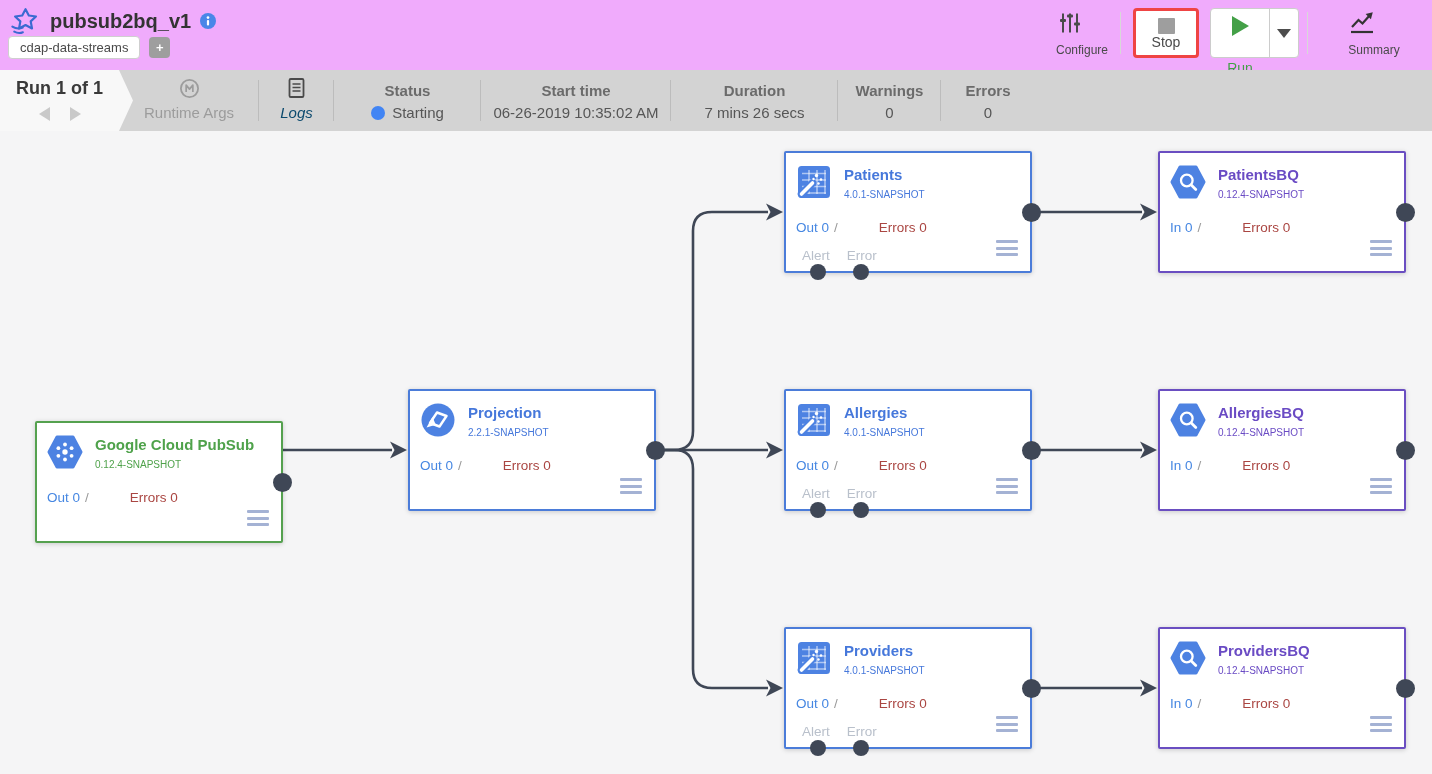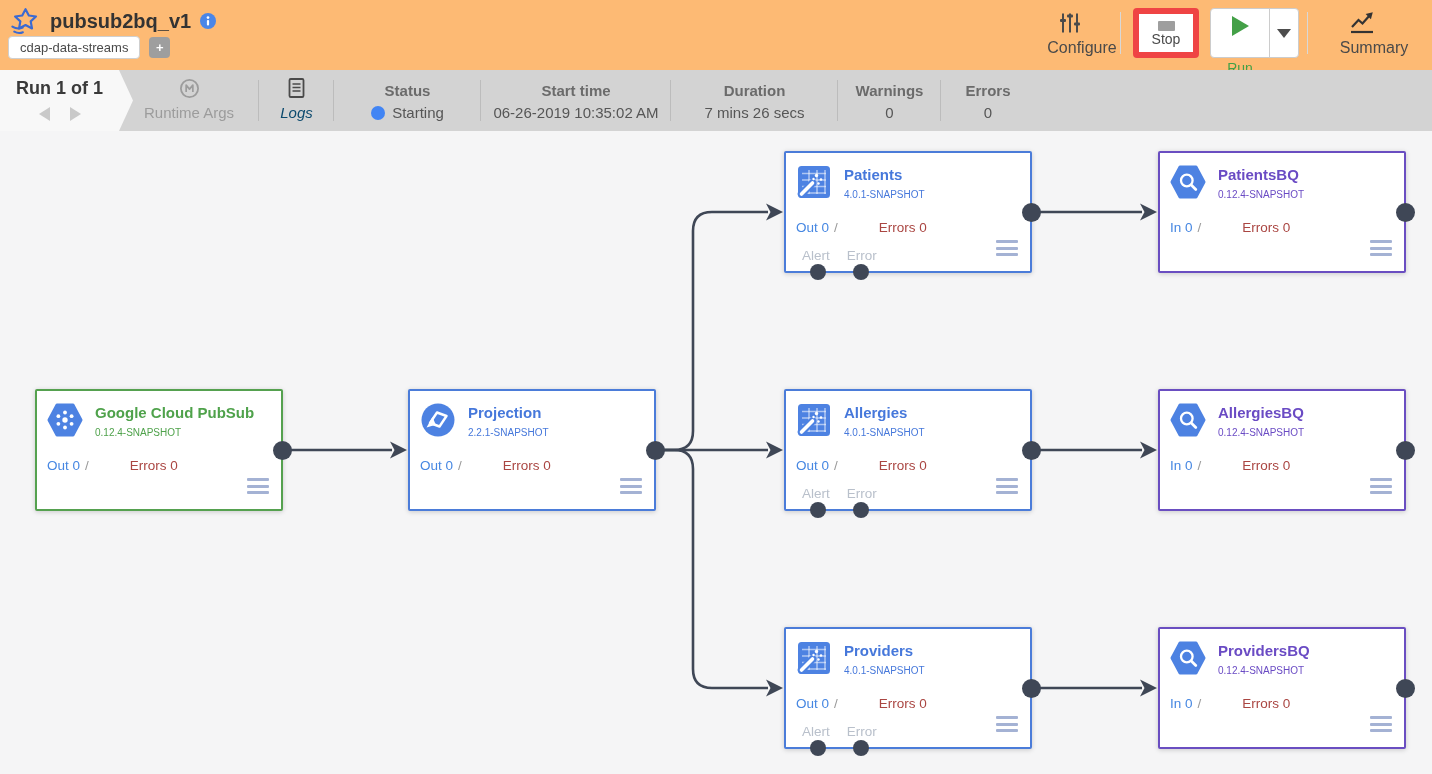--- a/index.html
+++ b/index.html
@@ -1,33 +1,33 @@
 <!DOCTYPE html>
 <html><head>
 <meta charset="utf-8">
 <style>
   * { box-sizing: border-box; margin: 0; padding: 0; }
   html,body { width:1432px; height:774px; overflow:hidden;
     font-family:"Liberation Sans", sans-serif; background:#fff; }
 
   
-  .header { position:absolute; left:0; top:0; width:1432px; height:70px; background:#fdba74; }
+  .header { position:absolute; left:0; top:0; width:1432px; height:70px; background:#f0abfc; }
   .brand-row { position:absolute; left:10px; top:6px; display:flex; align-items:center; }
   .logo { width:32px; height:30px; }
   .pipeline-title { margin-left:8px; font-size:20px; font-weight:bold; color:#333; }
   .info-icon { margin-left:9px; width:16px; height:16px; }
   .tag-row { position:absolute; left:8px; top:36px; display:flex; align-items:center; }
   .ns-tag { border:1px solid #cfcfcf; border-radius:4px; padding:3px 11px; font-size:13px; color:#4a4a4a; background:#fff; }
   .add-tag { margin-left:9px; width:21px; height:21px; background:#9e9e9e; border-radius:4px; color:#fff;
     font-size:13px; font-weight:bold; display:flex; align-items:center; justify-content:center; cursor:pointer; }
 
   .hbtn { position:absolute; top:7px; height:52px; display:flex; flex-direction:column; align-items:center; justify-content:space-between; padding:4px 0 2px; cursor:pointer; }
-  .hbtn .lbl { font-size:16px; color:#4a4a4a;margin-left:24px; }
+  .hbtn .lbl { font-size:12px; color:#4a4a4a;margin-left:24px; }
   .vdiv { position:absolute; top:12px; width:1px; height:42px; background:#d8d8d8; }
-  .boxbtn { position:absolute; top:8px; height:50px; border:6px solid #ef4444; border-radius:4px; background:#fff;
+  .boxbtn { position:absolute; top:8px; height:50px; border:3px solid #ef4444; border-radius:4px; background:#fff;
     display:flex; flex-direction:column; align-items:center; justify-content:space-between; padding:7px 0 5px; cursor:pointer; }
   .boxbtn .lbl { font-size:14px; color:#4a4a4a; }
   .rungroup { position:absolute; left:1210px; top:8px; height:50px; border:1px solid #ccc; border-radius:4px; background:#fff; display:flex; }
   .runcell { width:58px; display:flex; flex-direction:column; align-items:center; justify-content:space-between; padding:7px 0 5px; cursor:pointer;gap:24px; }
   .runcell .lbl { font-size:14px; color:#43a047; }
   .caretcell { width:29px; border-left:1px solid #ccc; display:flex; align-items:center; justify-content:center; cursor:pointer; }
   .caret { width:0; height:0; border-left:7px solid transparent; border-right:7px solid transparent; border-top:9px solid #4d4d4d; }
   .stop-square { width:17px; height:17px; background:#9e9e9e; border-radius:1px; }
   .play { width:0; height:0; border-top:10px solid transparent; border-bottom:10px solid transparent; border-left:17px solid #43a047; }
 
@@ -46,21 +46,21 @@
   .rsec.dim .val { color:#9c9c9c; }
   .rdiv { position:absolute; top:10px; width:1px; height:41px; background:#bcbcbc; }
   .status-dot { width:14px; height:14px; border-radius:50%; background:#4285f4; }
 
   
   .canvas { position:absolute; left:0; top:131px; width:1432px; height:643px; background:#f5f5f6; }
   .edges { position:absolute; left:0; top:0; pointer-events:none; }
 
   .node { position:absolute; width:248px; height:122px; background:#fff; border-radius:2px;
     box-shadow:0 1px 5px rgba(0,0,0,0.18); cursor:pointer; }
-  .t-source { border:2.5px solid #55a14f; }
+  .t-source { border:2.5px solid #55a14f;margin-top:32px; }
   .t-transform { border:2.5px solid #4b7cd9; }
   .t-sink { border:2.5px solid #6a4ec1; }
   .t-source .n-title, .t-source .n-version { color:#4fa24b; }
   .t-transform .n-title, .t-transform .n-version { color:#4678db; }
   .t-sink .n-title, .t-sink .n-version { color:#6a4bc4; }
   .n-icon { position:absolute; left:10px; top:11px; width:36px; height:36px; }
   .n-title { position:absolute; left:58px; top:13px; font-size:15px; font-weight:bold; white-space:nowrap; }
   .n-version { position:absolute; left:58px; top:36px; font-size:10px; }
   .n-metrics { position:absolute; left:10px; top:67px; font-size:13.5px; display:flex; gap:5px; }
   .m-primary { color:#4687e2; }

